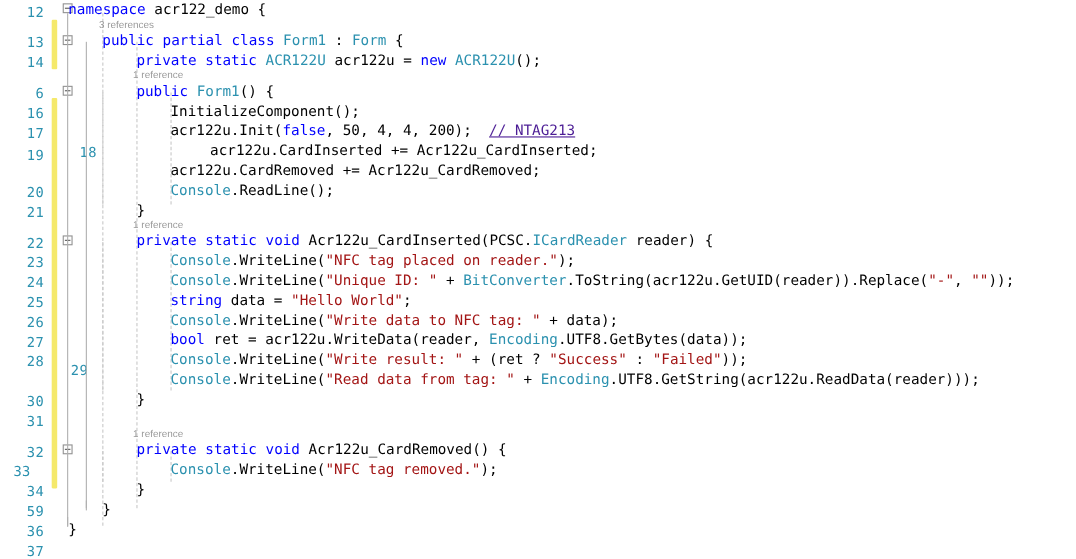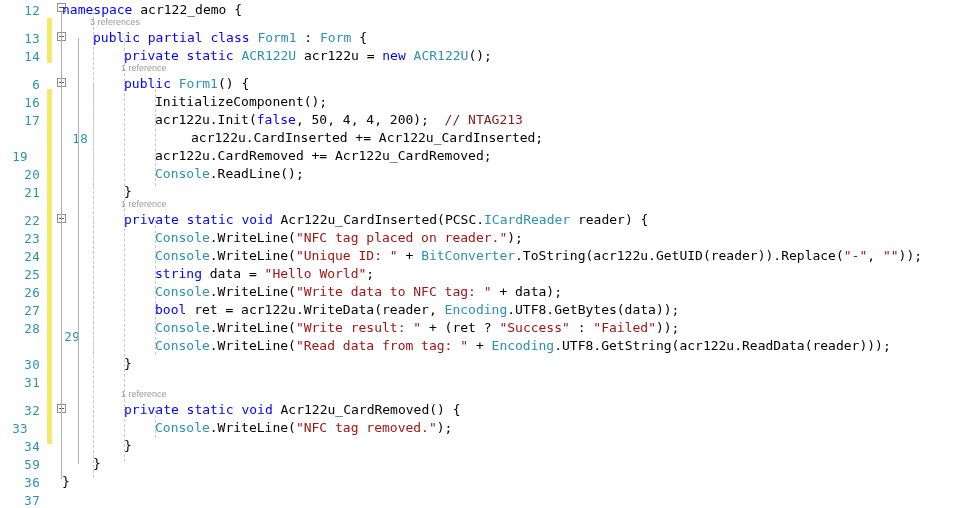--- a/index.html
+++ b/index.html
@@ -91,36 +91,36 @@
     font-size: 9px;
     line-height: 11px;
     color: #9a9a9a;
     white-space: pre;
   }
 
   
   .kw  { color: #0000ff; }
   .typ { color: #2b91af; }
   .str { color: #a31515; }
-  .cmt { color: #7f1d1d; }
+  .cmt { color: #4c1d95; text-decoration: underline; }
   .pln { color: #000000; }
 </style>
 </head>
 <body>
 
 <div id="editor">
   <div id="gutter-layer">
       <div class="line-number" style="top: 2px;">12</div>
       <div class="line-number" style="top: 30px;">13</div>
       <div class="line-number" style="top: 48px;">14</div>
       <div class="line-number" style="top: 76px;">6</div>
       <div class="line-number" style="top: 94px;">16</div>
       <div class="line-number" style="top: 112px;">17</div>
       <div class="line-number" style="top: 130px; margin-left: 48px;">18</div>
-      <div class="line-number" style="top: 148px; text-align: center;">19</div>
+      <div class="line-number" style="top: 132px;">19</div>
       <div class="line-number" style="top: 166px;">20</div>
       <div class="line-number" style="top: 184px;">21</div>
       <div class="line-number" style="top: 212px;">22</div>
       <div class="line-number" style="top: 230px;">23</div>
       <div class="line-number" style="top: 248px;">24</div>
       <div class="line-number" style="top: 266px;">25</div>
       <div class="line-number" style="top: 284px;">26</div>
       <div class="line-number" style="top: 302px;">27</div>
       <div class="line-number" style="top: 320px;">28</div>
       <div class="line-number" style="top: 328px; padding-left: 40px;">29</div>

